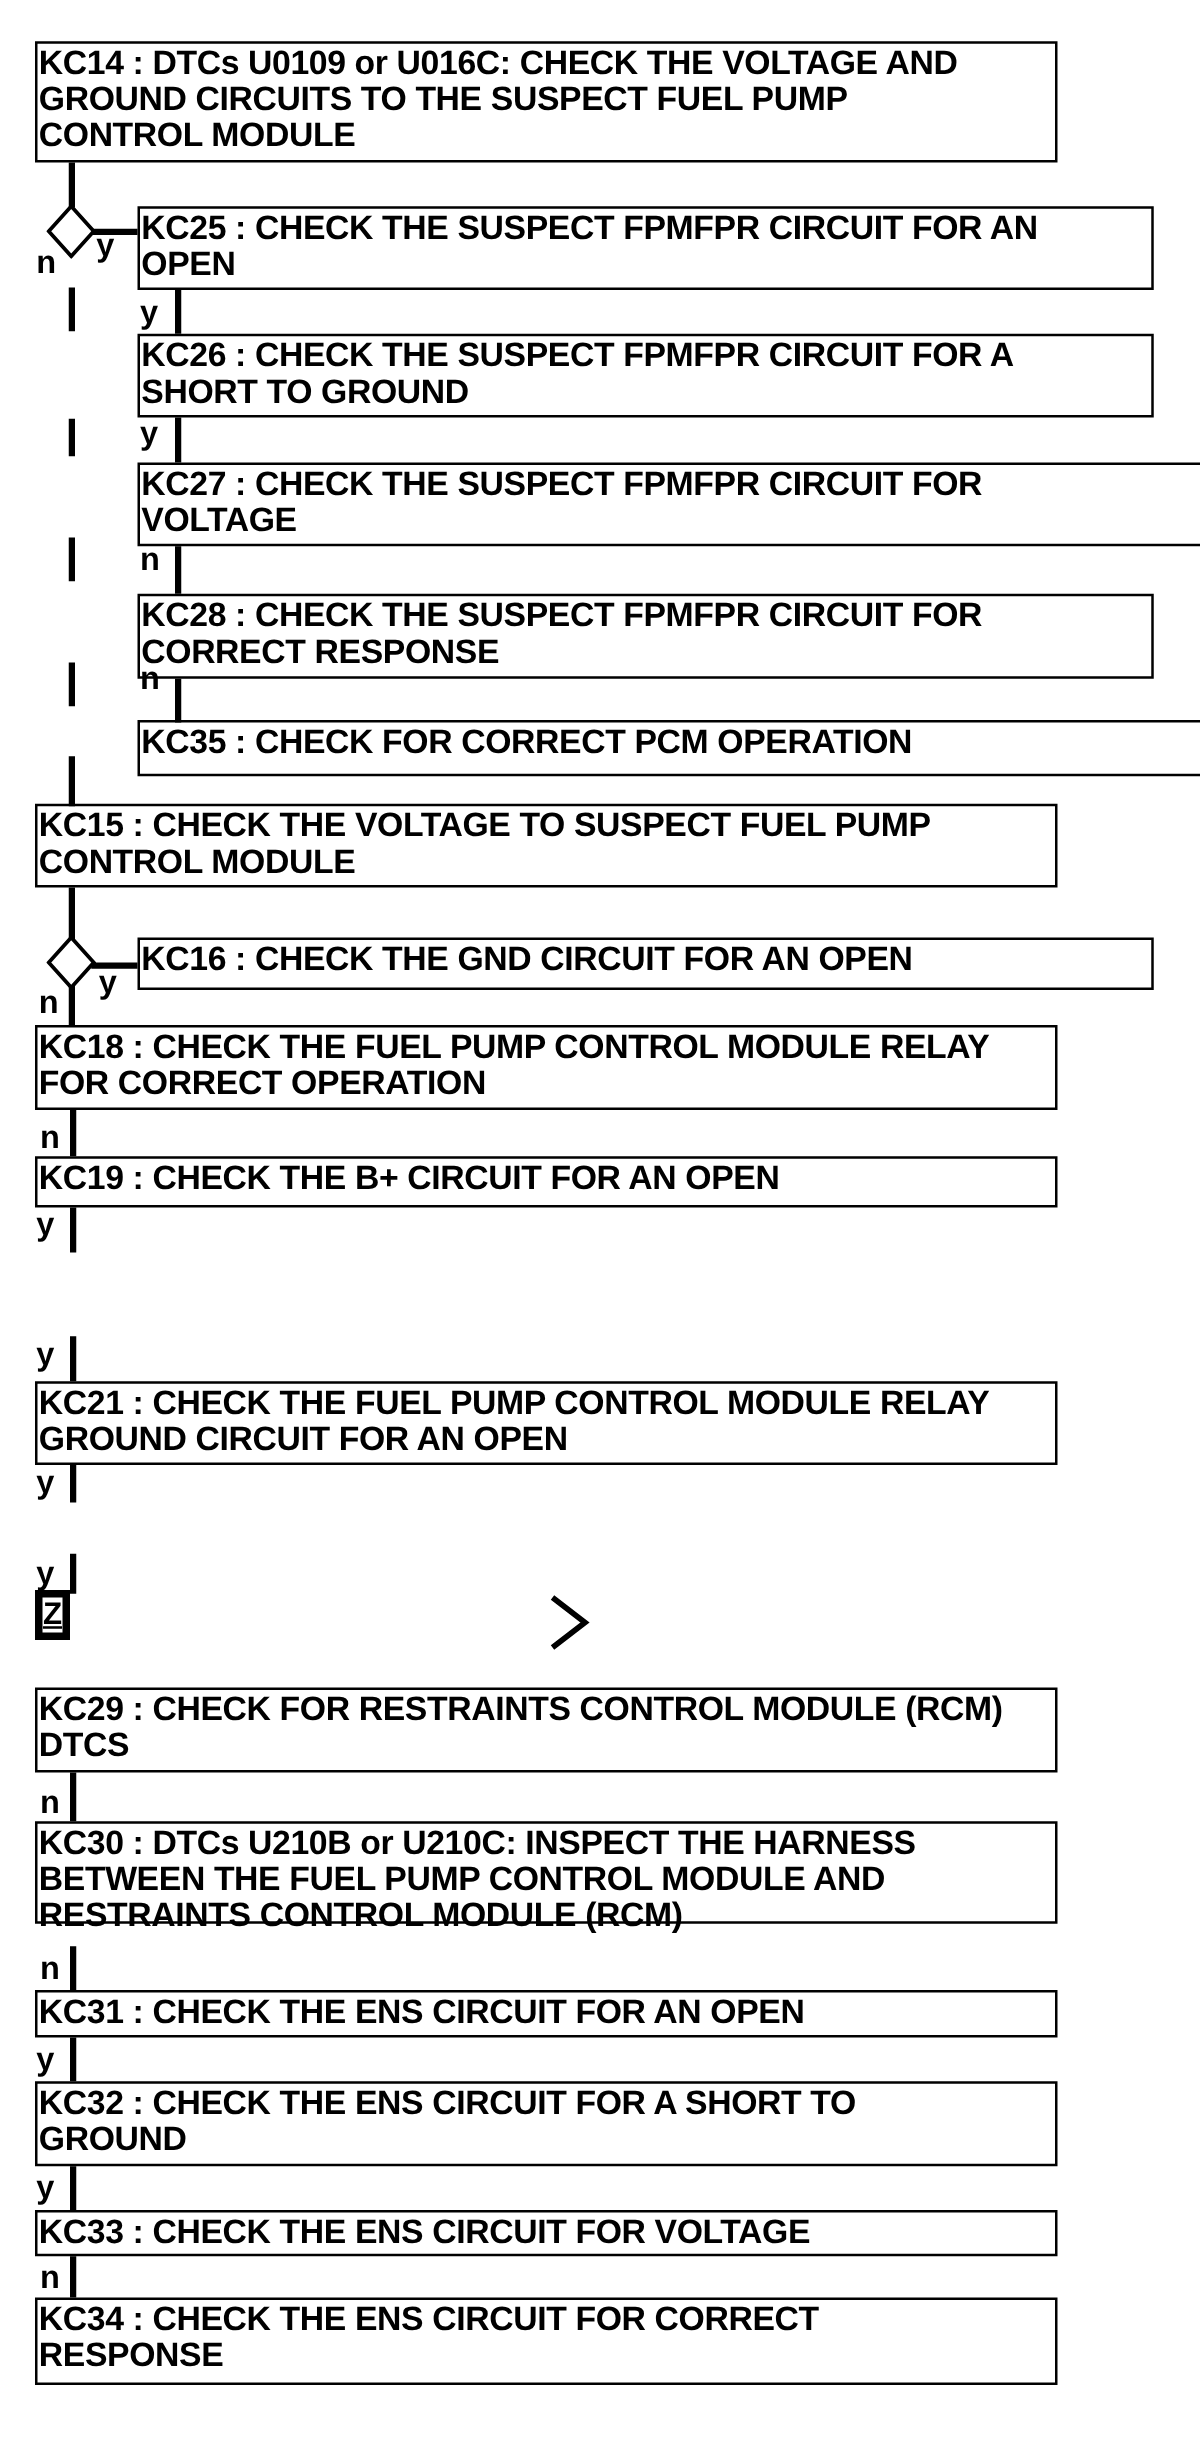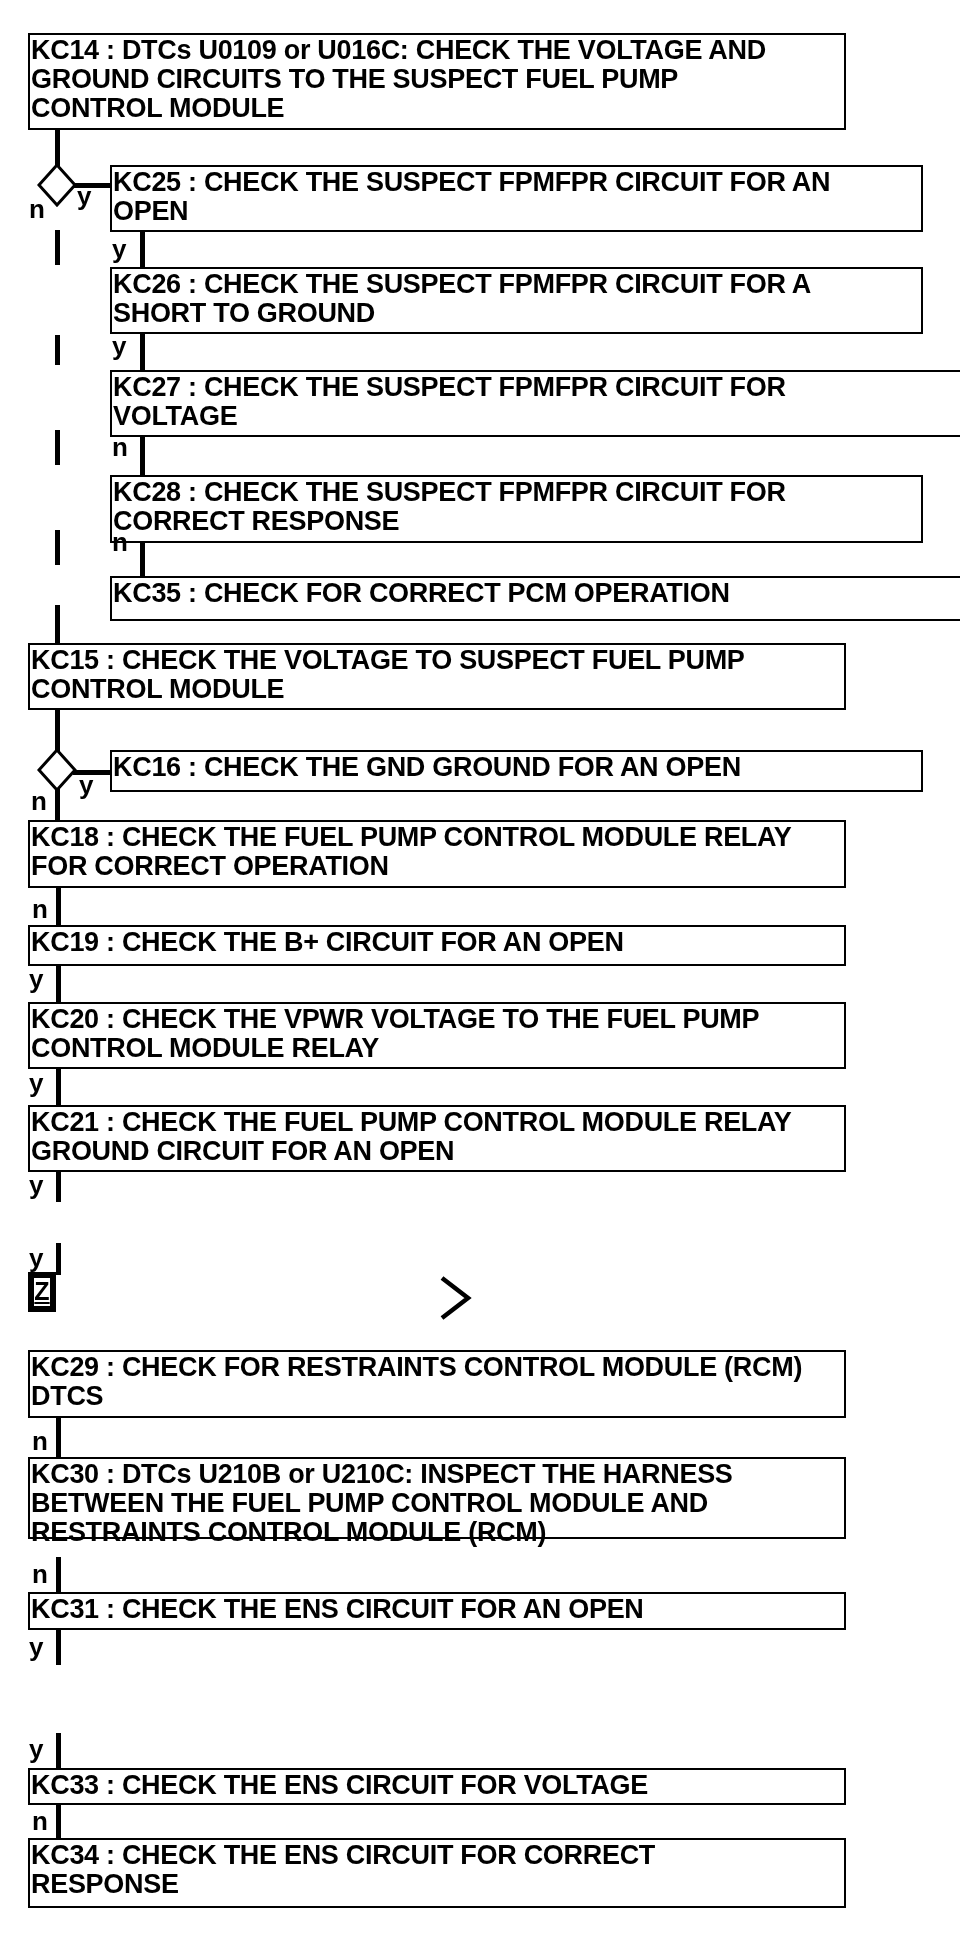--- a/index.html
+++ b/index.html
@@ -28,34 +28,34 @@
 OPEN</div>
   <div class="node" style="left:110px;top:267px;width:813px;height:67px">KC26 : CHECK THE SUSPECT FPMFPR CIRCUIT FOR A
 SHORT TO GROUND</div>
   <div class="node" style="left:110px;top:370px;width:894px;height:67px">KC27 : CHECK THE SUSPECT FPMFPR CIRCUIT FOR
 VOLTAGE</div>
   <div class="node" style="left:110px;top:475px;width:813px;height:68px">KC28 : CHECK THE SUSPECT FPMFPR CIRCUIT FOR
 CORRECT RESPONSE</div>
   <div class="node" style="left:110px;top:576px;width:900px;height:45px">KC35 : CHECK FOR CORRECT PCM OPERATION</div>
   <div class="node" style="left:28px;top:643px;width:818px;height:67px">KC15 : CHECK THE VOLTAGE TO SUSPECT FUEL PUMP
 CONTROL MODULE</div>
-  <div class="node" style="left:110px;top:750px;width:813px;height:42px">KC16 : CHECK THE GND GROUND FOR AN OPEN</div>
+  <div class="node" style="left:110px;top:750px;width:813px;height:42px">KC16 : CHECK THE GND CIRCUIT FOR AN OPEN</div>
   <div class="node" style="left:28px;top:820px;width:818px;height:68px">KC18 : CHECK THE FUEL PUMP CONTROL MODULE RELAY
 FOR CORRECT OPERATION</div>
   <div class="node" style="left:28px;top:925px;width:818px;height:41px">KC19 : CHECK THE B+ CIRCUIT FOR AN OPEN</div>
-  <div class="node" style="left:28px;top:1002px;width:818px;height:67px">KC20 : CHECK THE VPWR VOLTAGE TO THE FUEL PUMP
-CONTROL MODULE RELAY</div>
   <div class="node" style="left:28px;top:1105px;width:818px;height:67px">KC21 : CHECK THE FUEL PUMP CONTROL MODULE RELAY
 GROUND CIRCUIT FOR AN OPEN</div>
   <div class="node" style="left:28px;top:1350px;width:818px;height:68px">KC29 : CHECK FOR RESTRAINTS CONTROL MODULE (RCM)
 DTCS</div>
   <div class="node" style="left:28px;top:1457px;width:818px;height:82px">KC30 : DTCs U210B or U210C: INSPECT THE HARNESS
 BETWEEN THE FUEL PUMP CONTROL MODULE AND
 RESTRAINTS CONTROL MODULE (RCM)</div>
   <div class="node" style="left:28px;top:1592px;width:818px;height:38px">KC31 : CHECK THE ENS CIRCUIT FOR AN OPEN</div>
+  <div class="node" style="left:28px;top:1665px;width:818px;height:68px">KC32 : CHECK THE ENS CIRCUIT FOR A SHORT TO
+GROUND</div>
   <div class="node" style="left:28px;top:1768px;width:818px;height:37px">KC33 : CHECK THE ENS CIRCUIT FOR VOLTAGE</div>
   <div class="node" style="left:28px;top:1838px;width:818px;height:70px">KC34 : CHECK THE ENS CIRCUIT FOR CORRECT
 RESPONSE</div>
 
   <svg class="dia" style="left:37px;top:163px" width="40" height="44" viewBox="0 0 40 44">
     <polygon points="20,2 38,22 20,42 2,22" fill="#ffffff" stroke="#000000" stroke-width="3"></polygon>
   </svg>
   <svg class="dia" style="left:37px;top:748px" width="40" height="44" viewBox="0 0 40 44">
     <polygon points="20,2 38,22 20,42 2,22" fill="#ffffff" stroke="#000000" stroke-width="3"></polygon>
   </svg>

